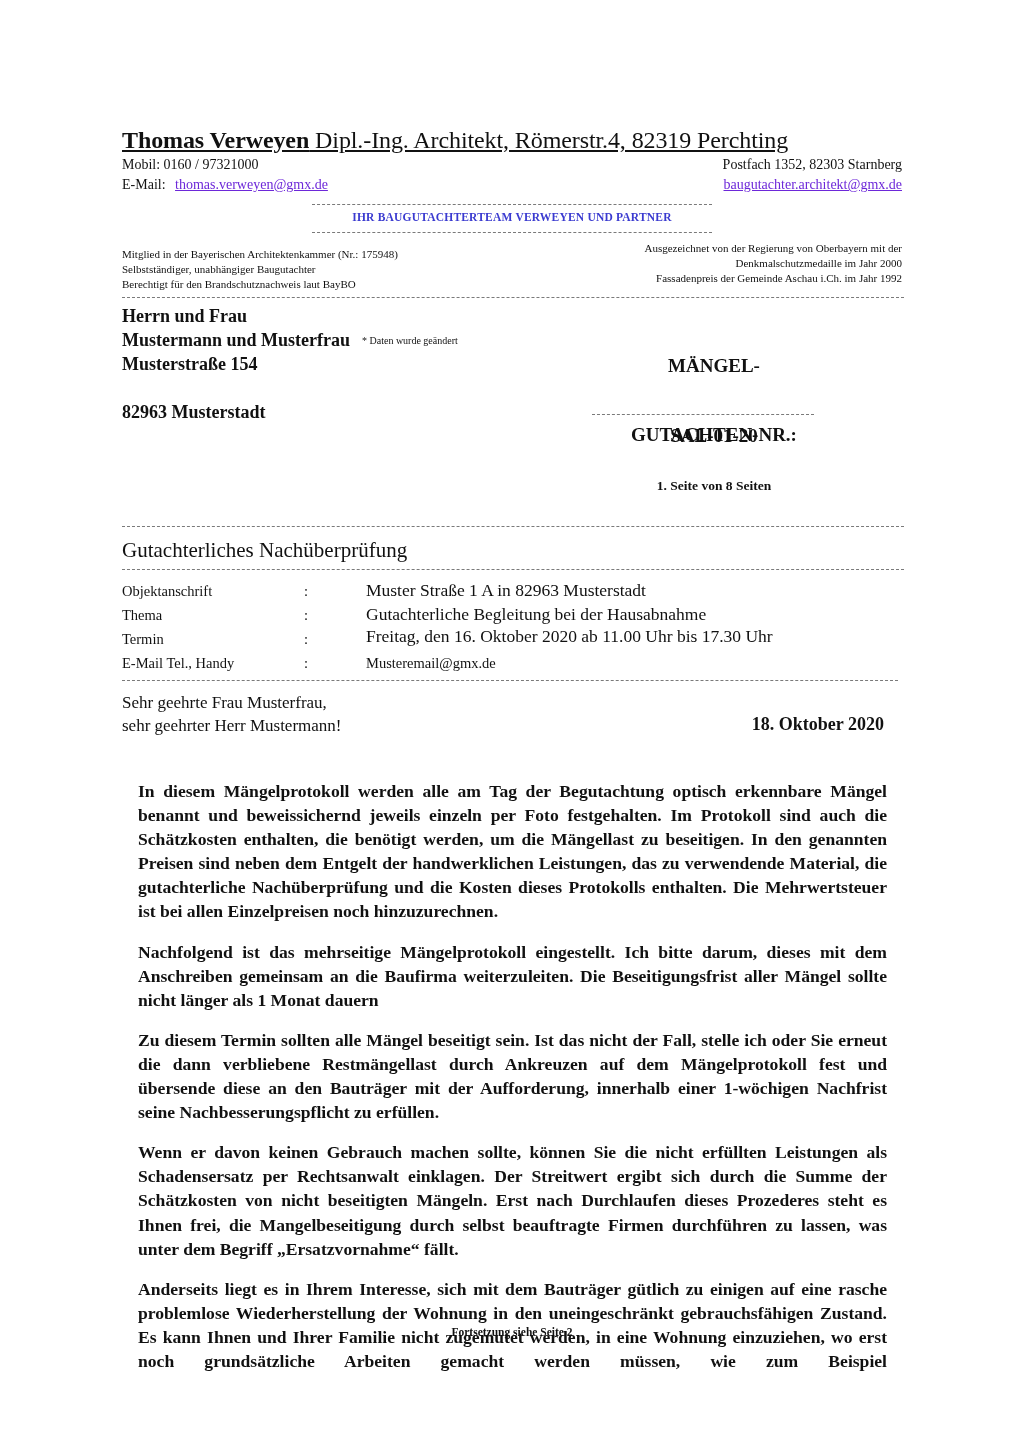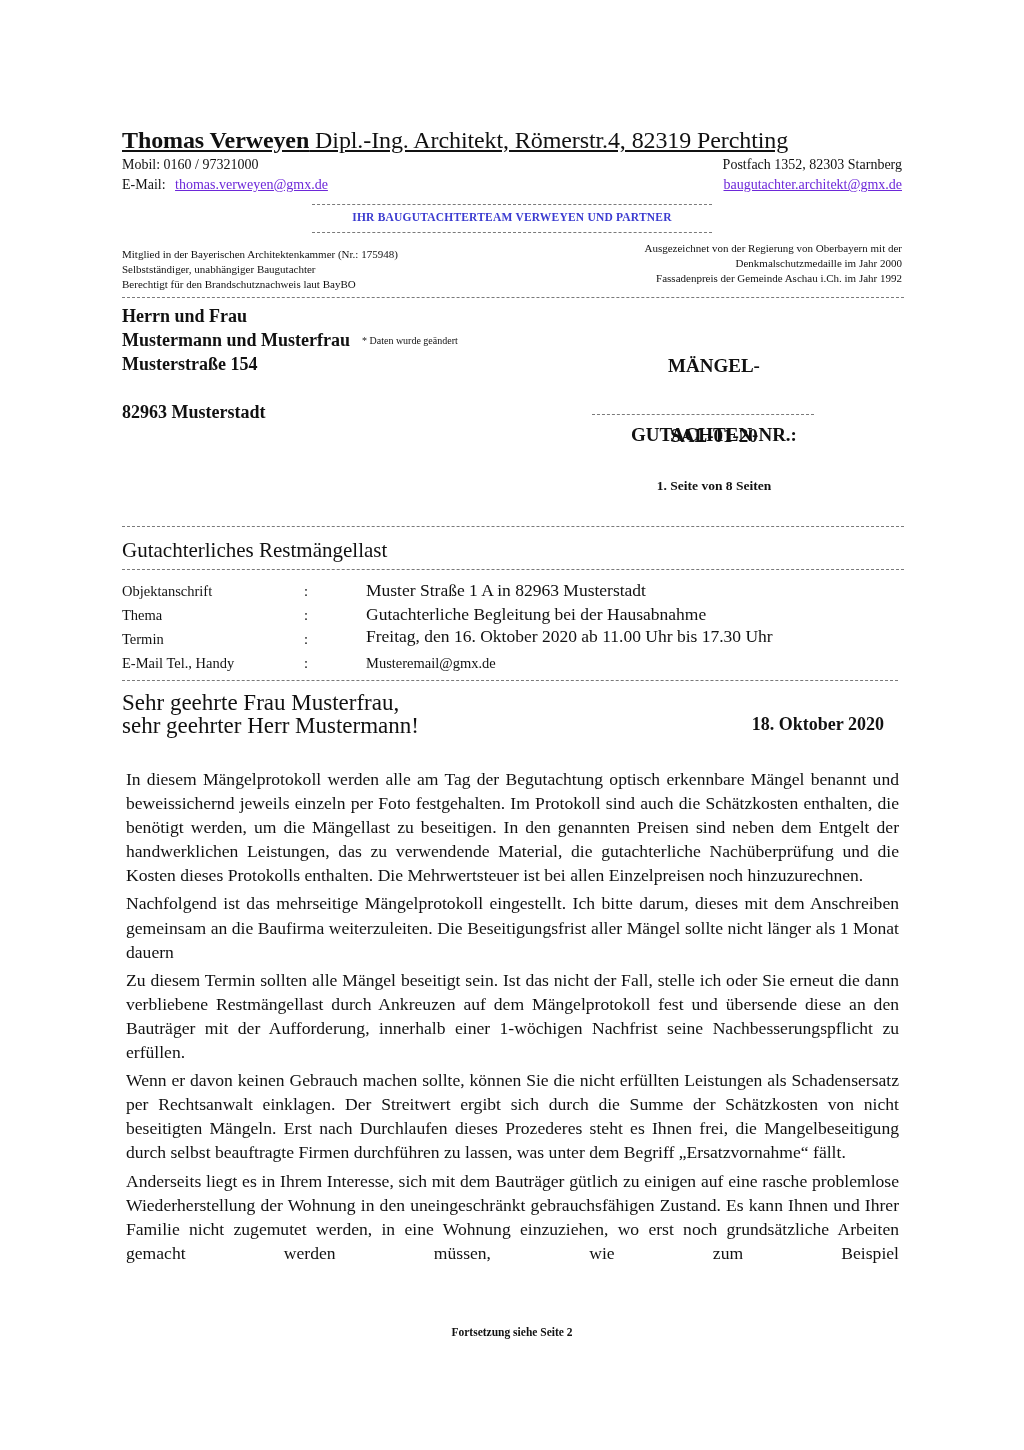--- a/index.html
+++ b/index.html
@@ -30,21 +30,21 @@
     .ref { position: absolute; left: 470px; width: 244px; text-align: center; font-weight: bold; }
     .subject { position: absolute; left: 0; top: 538px; font-size: 21px; }
     .meta-label { position: absolute; left: 0; font-size: 14.5px; }
     .meta-colon { position: absolute; left: 182px; font-size: 14.5px; }
     .meta-value { position: absolute; left: 244px; font-size: 17.5px; white-space: nowrap; }
     .meta-value.sm { font-size: 14.5px; }
     .body-text {
       position: absolute; left: 0; width: 781px; font-size: 17.6px; line-height: 24.1px;
       text-align: justify;
     }
-    .body-text p { margin: 4px; }
+    .body-text p { margin: 16px; font-weight: bold; }
     .center-bold { text-align: center; font-weight: bold; }
     .footer { position: absolute; left: 0; width: 780px; text-align: center; top: 1326px; font-size: 11.5px; font-weight: bold; }
   </style>
 </head>
 <body>
 
 <div class="page">
 
   <div class="hdr-title"><b>Thomas Verweyen</b><span> Dipl.-Ing. Architekt, Römerstr.4, 82319 Perchting</span></div>
 
@@ -81,21 +81,21 @@
   <div class="addr" style="top:402px;">82963 Musterstadt</div>
 
   <div class="ref" style="top:355px; font-size:19px;">MÄNGEL-</div>
   <div class="ref" style="top:380px; font-size:19px;margin-top:44px;">GUTACHTEN-NR.:</div>
   <div class="dash" style="left:470px; width:222px; top:414px;"></div>
   <div class="ref" style="top:425px; font-size:19px;text-align:center;">SAL-01-20</div>
   <div class="ref" style="top:478px; font-size:13.5px;">1. Seite von 8 Seiten</div>
 
   <div class="dash" style="left:0; width:782px; top:526px;"></div>
 
-  <div class="subject">Gutachterliches Restmängellast</div>
+  <div class="subject">Gutachterliches Nachüberprüfung</div>
   <div class="dash" style="left:0; width:782px; top:569px;"></div>
 
   <div>
     <div>
       <div class="meta-label" style="top:583px;">Objektanschrift</div>
       <div class="meta-colon" style="top:583px;">:</div>
       <div class="meta-value" style="top:580px;">Muster Straße 1 A in 82963 Musterstadt</div>
     </div>
     <div>
       <div class="meta-label" style="top:607px;">Thema</div>
@@ -109,21 +109,21 @@
     </div>
     <div>
       <div class="meta-label" style="top:655px;">E-Mail Tel., Handy</div>
       <div class="meta-colon" style="top:655px;">:</div>
       <div class="meta-value sm" style="top:655px;">Musteremail@gmx.de</div>
     </div>
   </div>
 
   <div class="dash" style="left:0; width:776px; top:680px;"></div>
 
-  <div class="abs" style="left:0; top:691px; font-size:23px; line-height:23px;">
+  <div class="abs" style="left:0; top:691px; font-size:17px; line-height:23px;">
     <div>Sehr geehrte Frau Musterfrau,</div>
     <div>sehr geehrter Herr Mustermann!</div>
   </div>
   <div class="abs" style="right:18px; top:714px; font-size:18px; font-weight:bold;">18. Oktober 2020</div>
 
   <div class="body-text" style="top:763px;">
     <p>In diesem Mängelprotokoll werden alle am Tag der Begutachtung optisch erkennbare Mängel benannt und beweissichernd jeweils einzeln per Foto festgehalten. Im Protokoll sind auch die Schätzkosten enthalten, die benötigt werden, um die Mängellast zu beseitigen. In den ge­nannten Preisen sind neben dem Entgelt der handwerklichen Leistungen, das zu verwendende Material, die gutachterliche Nachüberprüfung und die Kosten dieses Protokolls enthalten. Die Mehrwertsteuer ist bei allen Einzelpreisen noch hinzuzurechnen.</p>
     <p style="text-align-last:left;">Nachfolgend ist das mehrseitige Mängelprotokoll eingestellt. Ich bitte darum, dieses mit dem Anschreiben gemeinsam an die Baufirma weiterzuleiten. Die Beseitigungsfrist aller Mängel sollte nicht länger als 1 Monat dauern</p>
     <p>Zu diesem Termin sollten alle Mängel beseitigt sein. Ist das nicht der Fall, stelle ich oder Sie erneut die dann verbliebene Restmängellast durch Ankreuzen auf dem Mängelprotokoll fest und übersende diese an den Bauträger mit der Aufforderung, innerhalb einer 1-wöchigen Nachfrist seine Nachbesserungspflicht zu erfüllen.</p>
     <p>Wenn er davon keinen Gebrauch machen sollte, können Sie die nicht erfüllten Leistungen als Schadensersatz per Rechtsanwalt einklagen. Der Streitwert ergibt sich durch die Summe der Schätzkosten von nicht beseitigten Mängeln. Erst nach Durchlaufen dieses Prozederes steht es Ihnen frei, die Mangelbeseitigung durch selbst beauftragte Firmen durchführen zu lassen, was unter dem Begriff „Ersatzvornahme“ fällt.</p>

